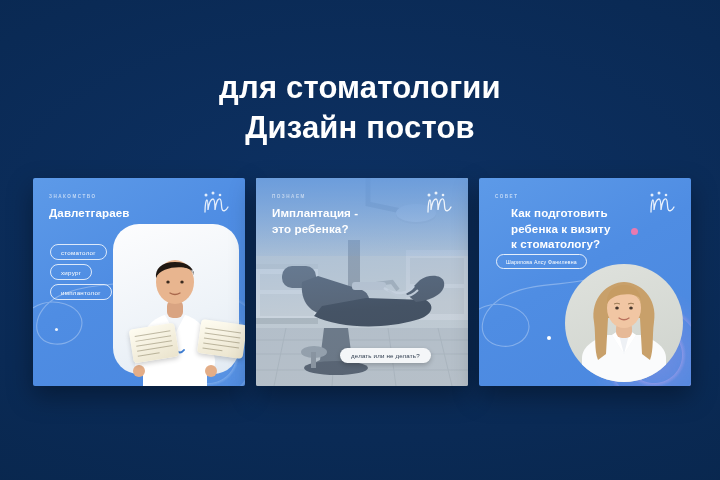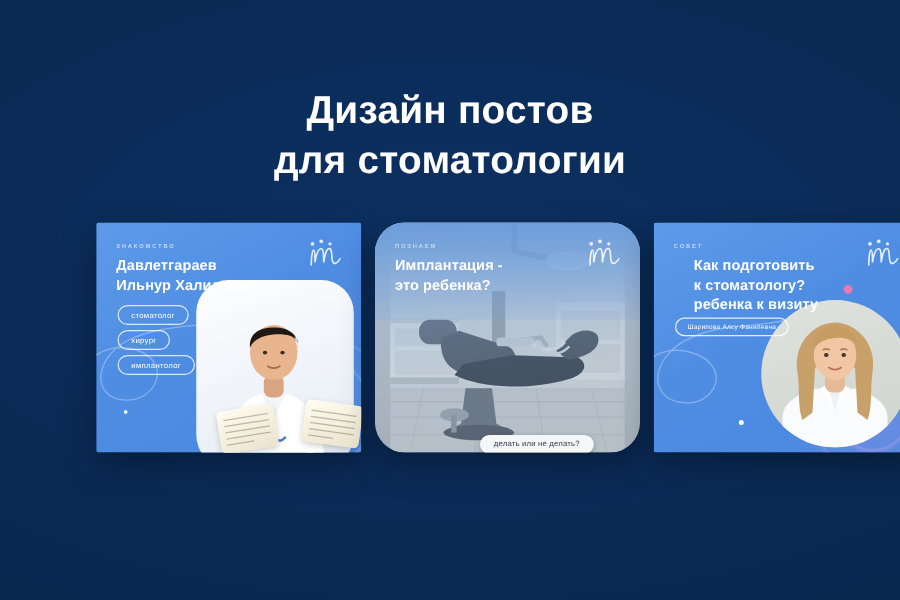--- a/index.html
+++ b/index.html
@@ -16,27 +16,26 @@
   .headline{
     position:absolute;left:0;top:68px;width:720px;text-align:center;
     color:#ffffff;font-weight:bold;font-size:31px;line-height:1.28;
     letter-spacing:.2px;
   }
   .headline .l{display:block;}
 
   
   .cards{position:absolute;left:33px;top:178px;width:657px;height:208px;}
   .card{
-    position:absolute;top:0;width:212px;height:184px;overflow:hidden;
+    position:absolute;top:0;width:212px;height:208px;overflow:hidden;
     border-radius:2px;
     box-shadow:0 10px 26px rgba(0,0,0,.35);
-    margin-left:44px;
   }
   #card1{left:0;}
-  #card2{left:223px;border-radius:24px;}
+  #card2{left:223px;}
   #card3{left:446px;}
 
   .cbg{position:absolute;inset:0;}
   .c-blue{background:linear-gradient(150deg,#5d9ae8 0%,#4f8de3 45%,#4a87df 100%);}
   .rings{
     position:absolute;right:-28px;bottom:-34px;width:130px;height:130px;border-radius:50%;
     background:
       radial-gradient(circle, rgba(255,255,255,.00) 30%, rgba(180,212,250,.30) 31%, rgba(180,212,250,0) 34%),
       radial-gradient(circle, rgba(255,255,255,.00) 48%, rgba(180,212,250,.26) 49%, rgba(180,212,250,0) 52%),
       radial-gradient(circle, rgba(255,255,255,.00) 66%, rgba(180,212,250,.22) 67%, rgba(180,212,250,0) 70%),
@@ -110,22 +109,22 @@
     background:linear-gradient(160deg,#dfe2dd,#cfd3cd);overflow:hidden;
   }
   .woman{position:absolute;left:50%;transform:translateX(-50%);bottom:0;width:96px;height:108px;}
 </style>
 </head>
 <body>
 
 <div class="stage">
 
   <div class="headline">
+    <span class="l">для стоматологии</span>
     <span class="l">Дизайн постов</span>
-    <span class="l">для стоматологии</span>
   </div>
 
   <div class="cards">
 
     <div class="card" id="card1">
       <div class="cbg c-blue"></div>
 
       <svg class="swirl" viewBox="0 0 150 120">
         <path d="M6 112 C 0 72, 26 42, 58 52 C 88 62, 74 94, 48 92 C 22 90, 24 58, 52 44 C 86 27, 130 38, 148 18" fill="none" stroke="rgba(255,255,255,.55)" stroke-width="1.1"></path>
       </svg>
@@ -178,21 +177,20 @@
         <circle cx="5" cy="5" r="1.5" fill="rgba(255,255,255,.9)"></circle>
         <circle cx="12" cy="3" r="1.5" fill="rgba(255,255,255,.9)"></circle>
         <circle cx="19" cy="5" r="1.3" fill="rgba(255,255,255,.9)"></circle>
         <path d="M4 22 C4 15 5 10 6 10 C7 10 7 16 7 20 C8 13 10 9 12 9 C14 9 14 15 14 20
                  C15 12 17 8 19 9 C21 10 20 16 21 19 C22 22 25 21 27 17" fill="none" stroke="rgba(255,255,255,.92)" stroke-width="1.3" stroke-linecap="round"></path>
       </svg>
 
       <div class="kicker" style="left:16px;top:16px;">ЗНАКОМСТВО</div>
       <div class="ctitle" style="left:16px;top:27px;">
         <span class="l">Давлетгараев</span>
-        <span class="l">Ильнур Халилович</span>
       </div>
       <div class="tag" style="left:17px;top:66px;">стоматолог</div>
       <div class="tag" style="left:17px;top:86px;">хирург</div>
       <div class="tag" style="left:17px;top:106px;">имплантолог</div>
     </div>
 
     <div class="card" id="card2">
       <div class="clinic">
         
         <rect x="0" y="0" width="212" height="208" fill="none">
@@ -302,20 +300,20 @@
         <circle cx="5" cy="5" r="1.5" fill="rgba(255,255,255,.92)"></circle>
         <circle cx="12" cy="3" r="1.5" fill="rgba(255,255,255,.92)"></circle>
         <circle cx="19" cy="5" r="1.3" fill="rgba(255,255,255,.92)"></circle>
         <path d="M4 22 C4 15 5 10 6 10 C7 10 7 16 7 20 C8 13 10 9 12 9 C14 9 14 15 14 20
                  C15 12 17 8 19 9 C21 10 20 16 21 19 C22 22 25 21 27 17" fill="none" stroke="rgba(255,255,255,.95)" stroke-width="1.3" stroke-linecap="round"></path>
       </svg>
 
       <div class="kicker" style="left:16px;top:16px;">СОВЕТ</div>
       <div class="ctitle" style="left:32px;top:27px;">
         <span class="l">Как подготовить</span>
+        <span class="l">ребенка к визиту</span>
         <span class="l">к стоматологу?</span>
-        <span class="l">ребенка к визиту</span>
       </div>
       <div class="namepill" style="left:17px;top:76px;">Шарипова Алсу Фанилевна</div>
     </div>
 
   </div>
 </div>
 
 </body></html>

